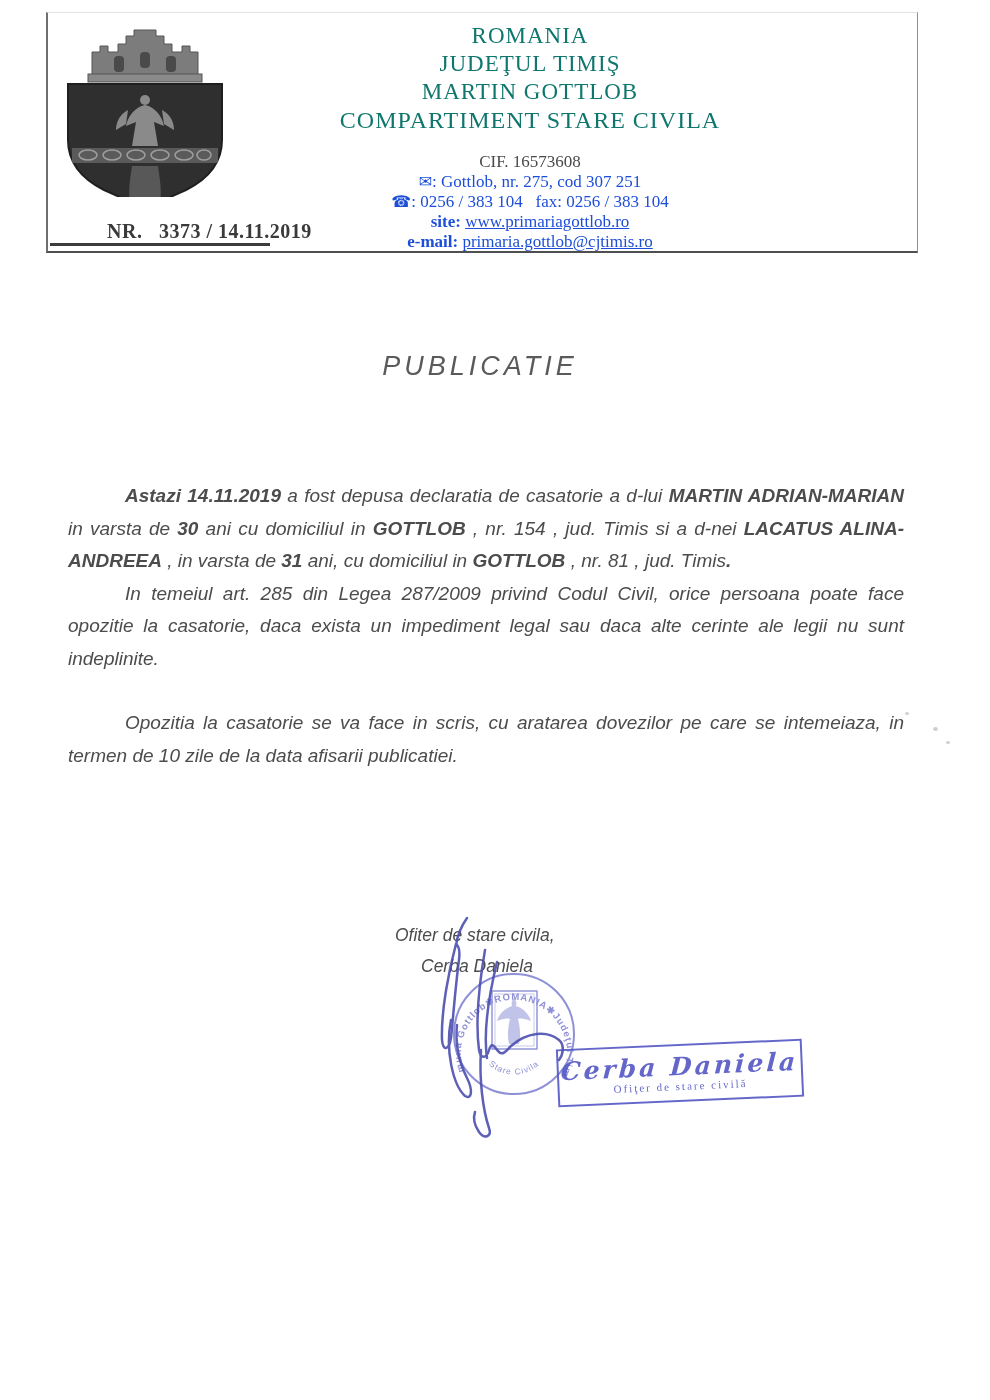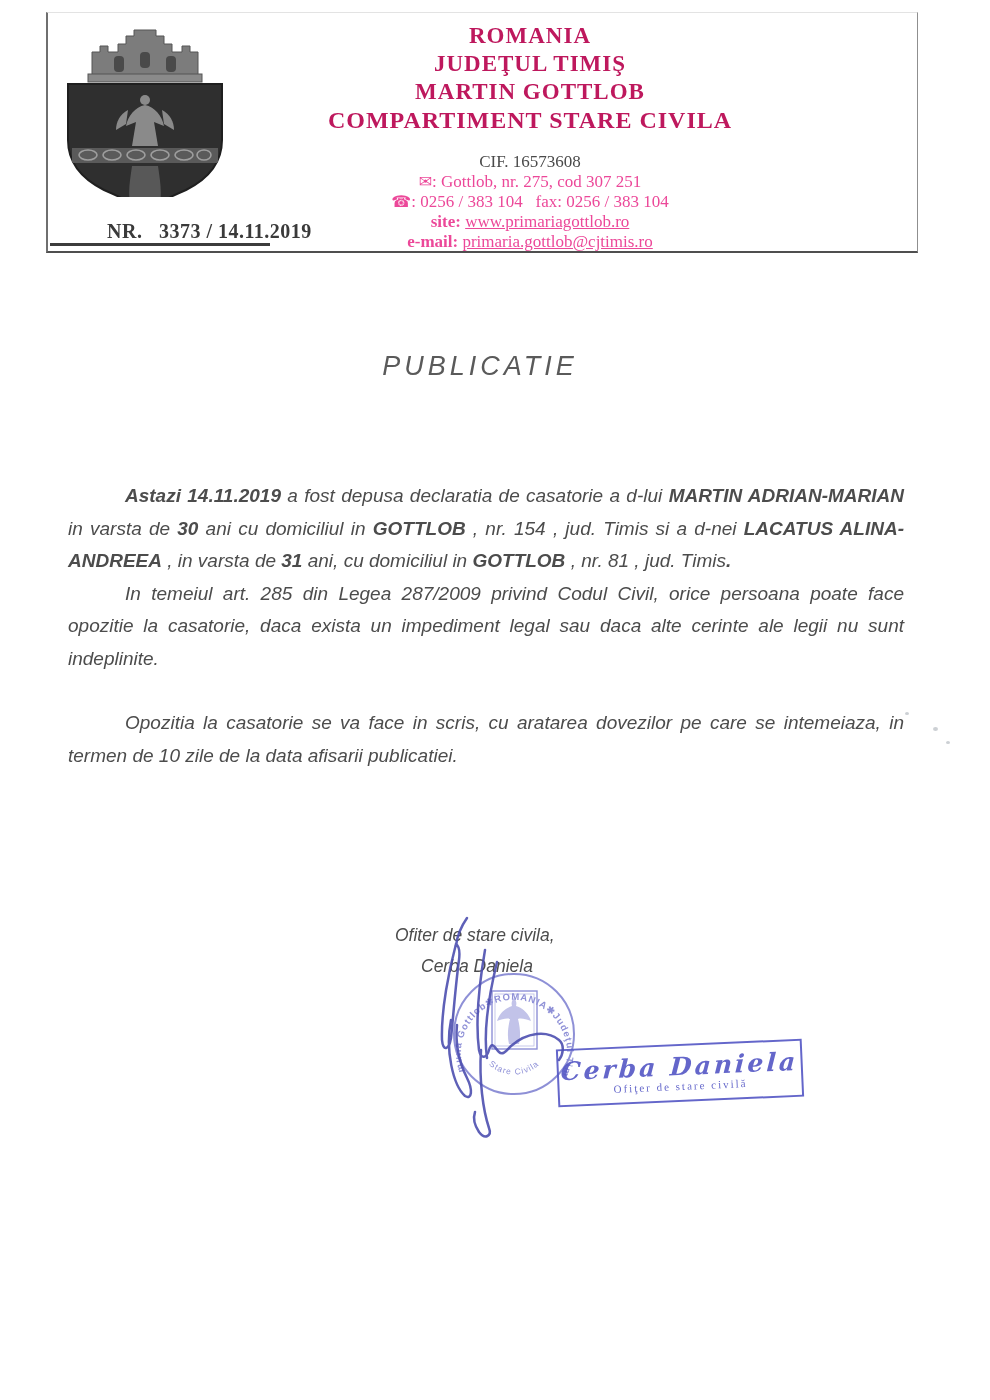--- a/index.html
+++ b/index.html
@@ -3,24 +3,24 @@
 <meta charset="utf-8">
 <style>
   html,body{margin:0;padding:0;background:#e8e8e8;}
   .page{position:relative;width:990px;height:1400px;background:#ffffff;overflow:hidden;
         font-family:"Liberation Serif",serif;color:#3d3d3d;}
   
   .header-box{position:absolute;left:46px;top:12px;width:869px;height:238px;
       border-top:1px solid #e3e3e3;border-left:2px solid #6f6f6f;
       border-right:1.5px solid #8f8f8f;border-bottom:2px solid #4f4f4f;}
   .header-text{position:absolute;left:150px;right:80px;top:22px;text-align:center;}
-  .org-line{font-weight:bold;font-size:23px;line-height:28px;letter-spacing:1px;color:#be185d;}
+  .org-line{font-weight:normal;font-size:23px;line-height:28px;letter-spacing:1px;color:#0f766e;}
   .org-line.dept{font-size:24px;}
   .cif-line{font-size:17px;line-height:20px;color:#4a4a4a;margin-top:18px;}
-  .contact-line{font-size:17px;line-height:20px;color:#ec4899;}
+  .contact-line{font-size:17px;line-height:20px;color:#1d4ed8;}
   .contact-line .lbl{font-weight:bold;}
   .contact-line .u{text-decoration:underline;}
   .glyph{font-size:16px;}
   
   .crest{position:absolute;left:62px;top:22px;}
   
   .nr-line{position:absolute;left:76px;top:220px;font-weight:bold;font-size:20px;
       letter-spacing:.5px;color:#3a3a3a;white-space:pre;margin-left:31px;}
   .nr-underline{position:absolute;left:50px;top:243px;width:220px;height:3px;background:#3c3c3c;}
   

